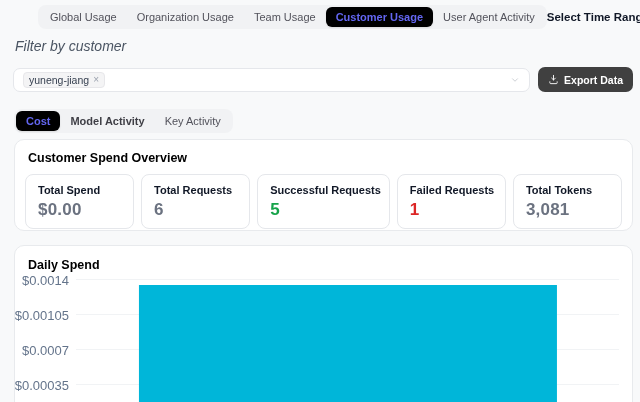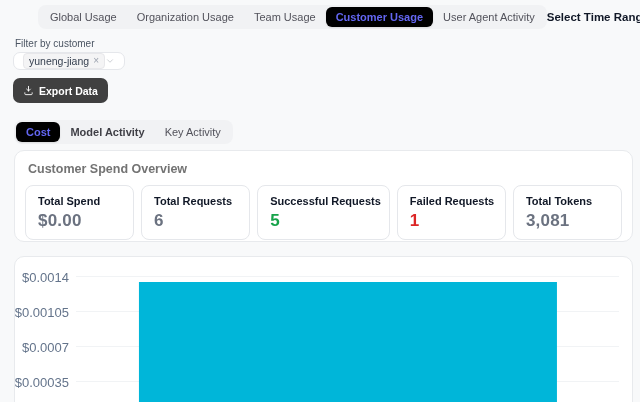--- a/index.html
+++ b/index.html
@@ -23,22 +23,22 @@
   }
   .pill-tabs .tab.active {
     background: #000000; color: #6366f1; font-weight: 600;
     box-shadow: 0 1px 2px rgba(0,0,0,0.10);
   }
   .pill-tabs .tab.emph { color: #3f3f46; font-weight: 600; }
   .top-right { margin-left: auto; display: flex; align-items: center; gap: 9px; }
   .time-label { font-size: 11.5px; font-weight: 700; color: #111827; white-space: nowrap; }
 
   
-  .filter-label { margin: 9px 0 3px 15px; font-size: 10px; color: #4b5563; }
-  .filter-row { display: flex; align-items: flex-start; gap: 8px; margin: 0 7px 17px 13px; flex-direction: column; }
+  .filter-label { margin: 9px 0 13px 15px; font-size: 14px; color: #4b5563; font-style: italic; }
+  .filter-row { display: flex; align-items: flex-end; gap: 8px; margin: 0 7px 17px 13px; }
   .select-input {
     flex: 1; height: 24px; background: #fff; border: 1px solid #e5e7eb;
     border-radius: 7px; display: flex; align-items: center; padding: 0 9px;
   }
   .tag-chip {
     display: inline-flex; align-items: center; gap: 4px;
     background: #f4f4f5; border: 1px solid #e7e7ea; border-radius: 4px;
     padding: 1px 5px; font-size: 10.5px; color: #374151;
   }
   .tag-chip .x { color: #9ca3af; font-size: 10px; cursor: pointer; line-height: 1; }
@@ -51,21 +51,21 @@
   }
 
   
   .sub-tabs-row { margin: 9px 0 0 14px; }
 
   
   .card {
     background: #fff; border: 1px solid #e8eaed; border-radius: 10px;
     margin-left: 14px; width: 619px;
   }
-  .card-title { font-size: 12.5px; font-weight: 700; color: #737373; }
+  .card-title { font-size: 12.5px; font-weight: 700; color: #000000; }
 
   .overview-card { margin-top: 6px; padding: 11px 10px 10px 10px; height: 92px; }
   .overview-card .card-title { margin-left: 3px; }
   .stats-grid { display: grid; grid-template-columns: repeat(5, 1fr); gap: 7px; margin-top: 9px; }
   .stat-card {
     background: #fff; border: 1px solid #e5e7eb; border-radius: 8px;
     padding: 9px 8px 9px 12px; height: 55px;
   }
   .stat-label { font-size: 11px; font-weight: 700; color: #111827; white-space: nowrap; }
   .stat-value { font-size: 17px; font-weight: 700; margin-top: 4px; letter-spacing: 0.2px; }
@@ -154,20 +154,21 @@
       <div class="stat-value" style="color: rgb(220, 38, 38);">1</div>
     </div>
     <div class="stat-card">
       <div class="stat-label">Total Tokens</div>
       <div class="stat-value" style="color: rgb(107, 114, 128);">3,081</div>
     </div>
   </div>
 </div>
 
 <div class="card chart-card">
+  <div class="card-title">Daily Spend</div>
   <div class="chart">
     <div class="plot">
       <div class="grid-row" style="top:0%">
           <span class="ytick">$0.0014</span>
         </div>
       <div class="grid-row" style="top:25%">
           <span class="ytick">$0.00105</span>
         </div>
       <div class="grid-row" style="top:50%">
           <span class="ytick">$0.0007</span>

